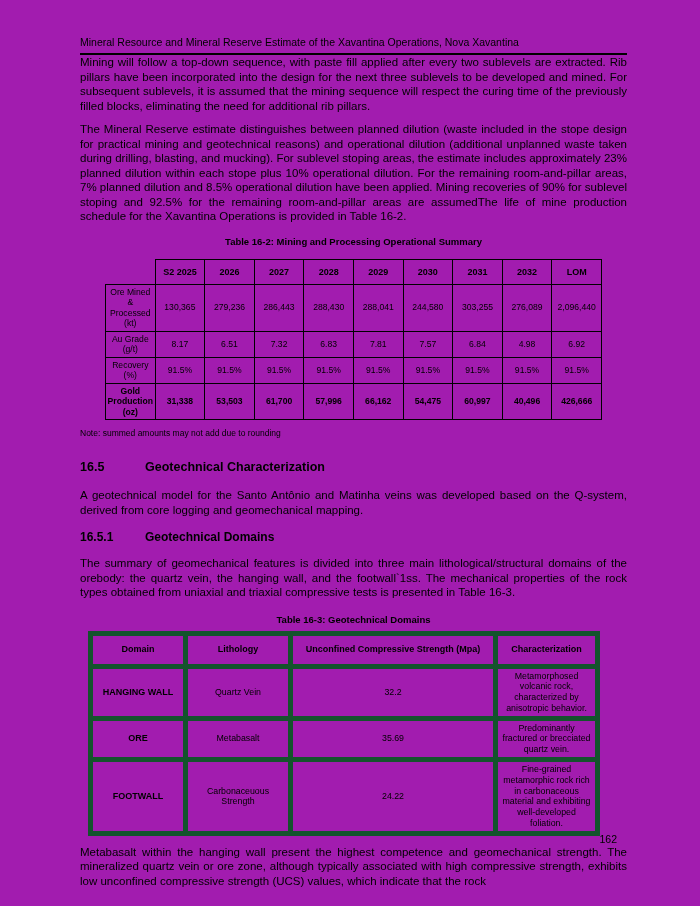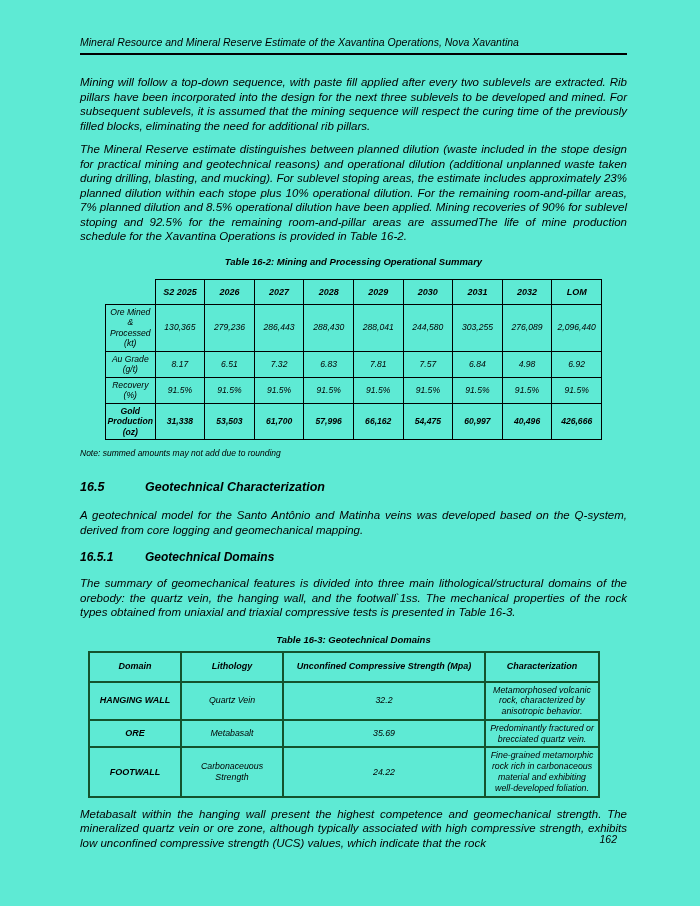--- a/index.html
+++ b/index.html
@@ -1,27 +1,27 @@
 <!DOCTYPE html>
 <html><head>
 <meta charset="utf-8">
 <style>
   html,body{margin:0;padding:0;background:#ffffff;}
   .page{
-    position:relative;width:700px;height:906px;background:#5eead4;color:#000000;
-    font-family:"Liberation Sans",sans-serif;overflow:hidden;font-style:italic;
+    position:relative;width:700px;height:906px;background:#a21caf;color:#000000;
+    font-family:"Liberation Sans",sans-serif;overflow:hidden;
   }
   .content{position:absolute;left:80px;top:36px;width:547px;}
   
   .doc-header{border-bottom:2px solid #000;padding-bottom:4px;}
   .hdr-title{font-size:10.5px;line-height:13px;}
   .hdr-sub{font-size:7.5px;line-height:10px;margin-top:1px;letter-spacing:0.1px;}
   
   .body-text{font-size:11.5px;line-height:14.5px;text-align:justify;margin:0;}
-  .p1{margin-top:20px;}
+  .p1{}
   .p2{margin-top:9px;}
   .p3{margin-top:14px;}
   .p4{margin-top:12px;}
   .p5{margin-top:9px;}
   
   .caption{font-size:9.5px;font-weight:bold;text-align:center;margin-top:12px;}
   .cap2{margin-top:14px;}
   .note{font-size:8.5px;line-height:10px;margin-top:8px;}
   .note2{margin-top:11px;}
   
@@ -32,21 +32,21 @@
   table{border-collapse:collapse;}
   .t2{margin:12px auto 0 auto;width:497px;table-layout:fixed;border-radius:31px;}
   .t2 th,.t2 td{border:1px solid #000;text-align:center;vertical-align:middle;padding:2px 1px;}
   .t2 thead th{font-size:9px;font-weight:bold;height:20px;border-bottom:1.5px solid #000;}
   .t2 thead th.blank{border:none;}
   .t2 td{font-size:8.6px;line-height:10.5px;height:15px;}
   .t2 td:first-child{width:76px;}
   .t2 .bold-row td{font-weight:bold;height:21px;}
   
   .t3{margin:6px 0 0 8px;width:512px;table-layout:fixed;border:1.5px solid #000;}
-  .t3 th,.t3 td{border:2px solid #14532d;text-align:center;vertical-align:middle;}
+  .t3 th,.t3 td{border:5px solid #14532d;text-align:center;vertical-align:middle;}
   .t3 th{font-size:9px;font-weight:bold;padding:3px 8px;height:22px;line-height:11px;}
   .t3 td{font-size:8.8px;line-height:10.8px;padding:2px 3px;}
   .t3 th:nth-child(1),.t3 td:nth-child(1){width:74px;}
   .t3 th:nth-child(2),.t3 td:nth-child(2){width:84px;}
   .t3 th:nth-child(3),.t3 td:nth-child(3){width:184px;text-align:center;}
   .t3 td.domain{font-weight:bold;font-size:9px;}
   
   .page-number{position:absolute;top:833px;right:83px;font-size:10.5px;}
 </style>
 </head>

